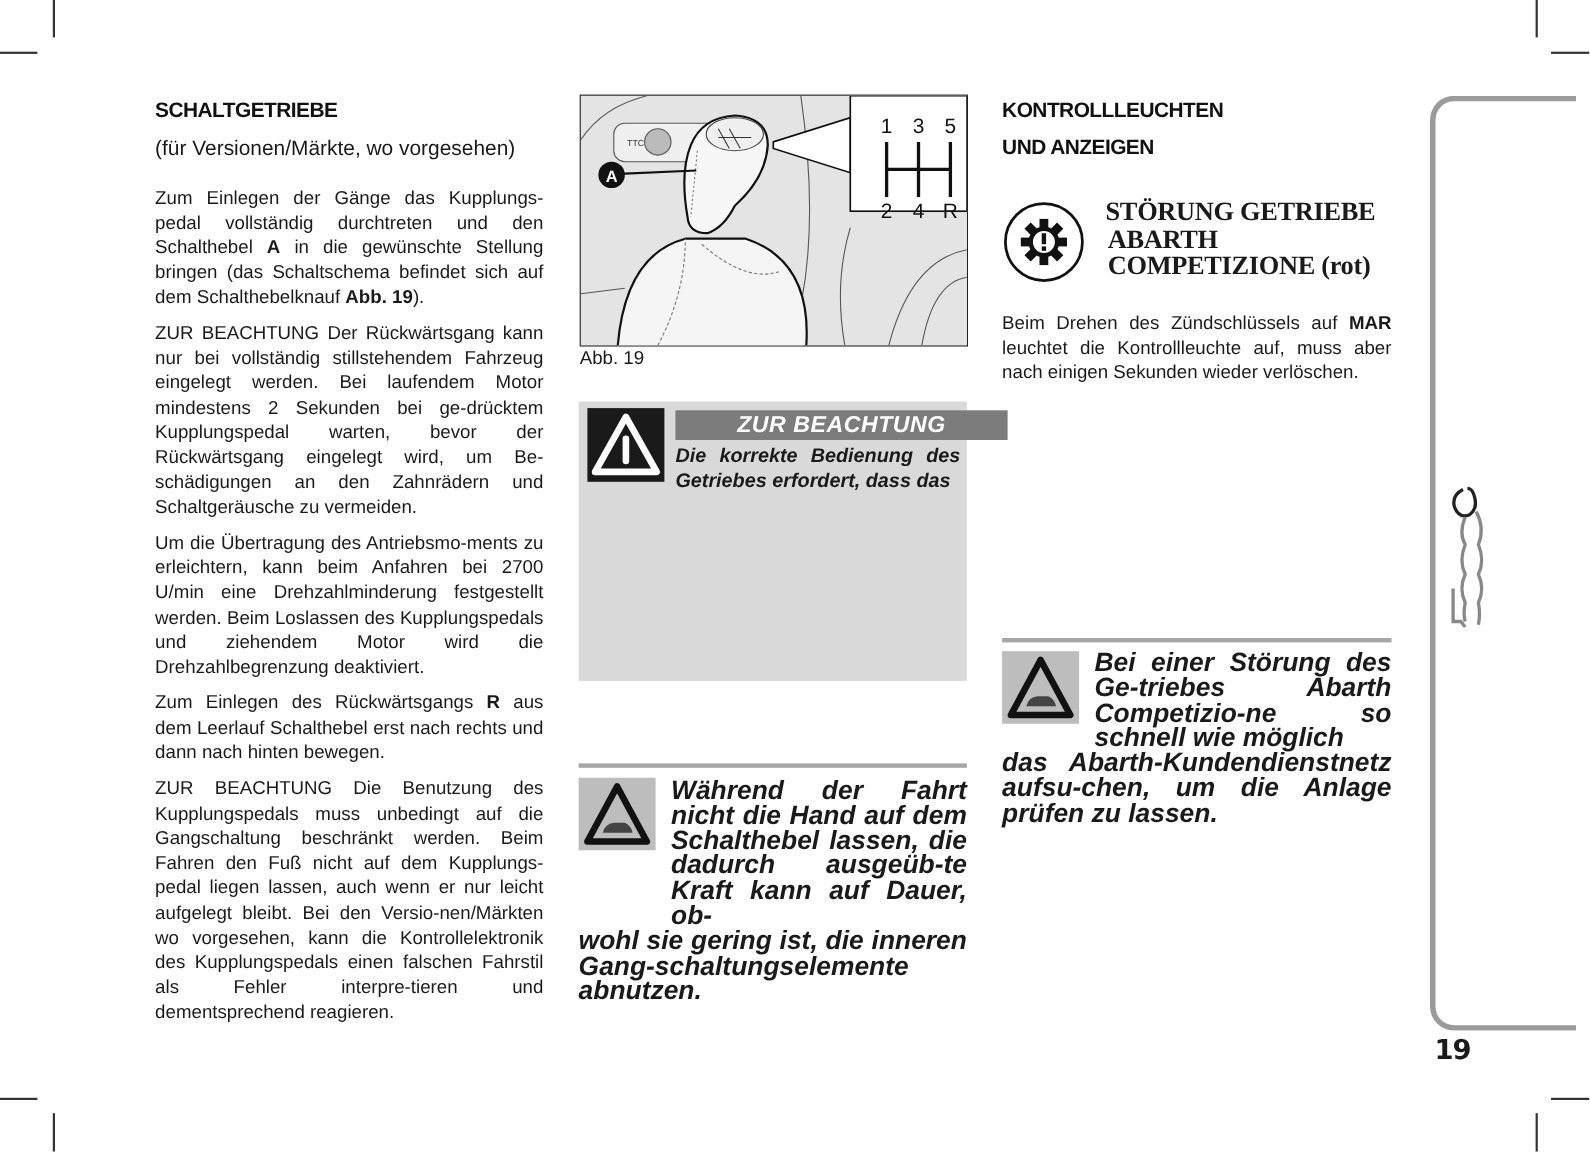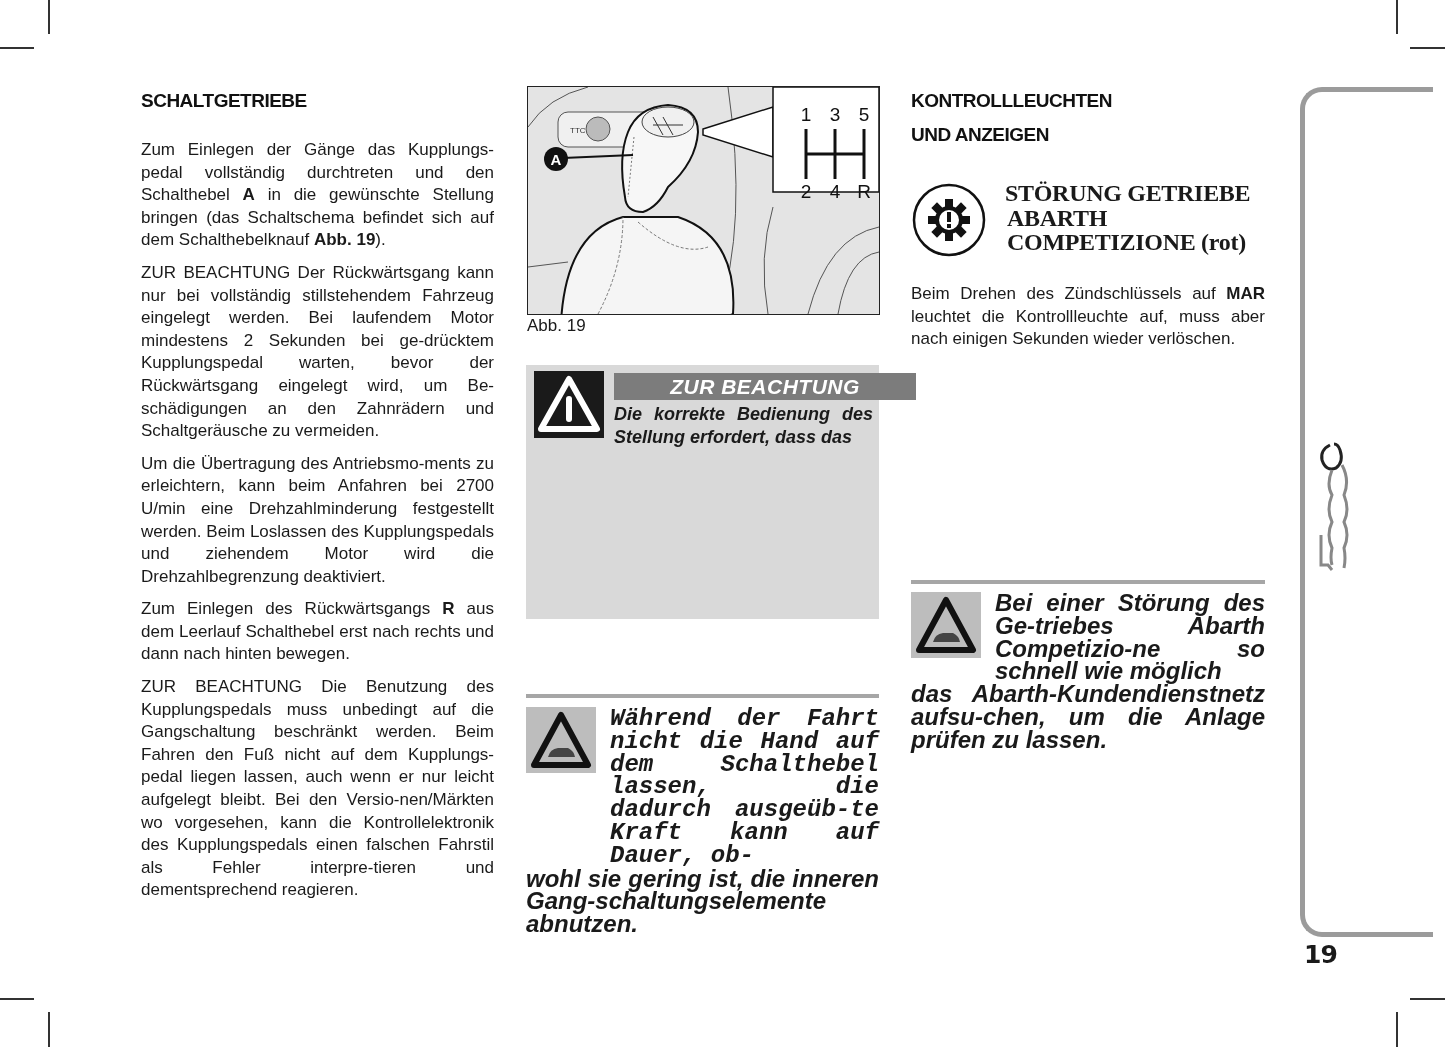--- a/index.html
+++ b/index.html
@@ -35,20 +35,21 @@
 <div class="crop" style="left:0;top:47px;width:34px;height:1.5px;"></div>
 <div class="crop" style="left:1396px;top:0;width:1.5px;height:34px;"></div>
 <div class="crop" style="left:1410px;top:47px;width:35px;height:1.5px;"></div>
 <div class="crop" style="left:0;top:998px;width:34px;height:1.5px;"></div>
 <div class="crop" style="left:48px;top:1012px;width:1.5px;height:35px;"></div>
 <div class="crop" style="left:1410px;top:998px;width:35px;height:1.5px;"></div>
 <div class="crop" style="left:1396px;top:1012px;width:1.5px;height:35px;"></div>
 
 <div class="col" style="left:141px;top:84px;width:353px;">
   <h1 class="h1">SCHALTGETRIEBE</h1>
+  <p class="sub">(für Versionen/Märkte, wo vorgesehen)</p>
   <div style="height:21px"></div>
   <p class="p"><span>Zum Einlegen der Gänge das Kupplungs-pedal vollständig durchtreten und den Schalthebel </span><b>A</b><span> in die gewünschte Stellung bringen (das Schaltschema befindet sich auf dem Schalthebelknauf </span><b>Abb. 19</b><span>).</span></p>
   <div class="gap"></div>
   <p class="p">ZUR BEACHTUNG Der Rückwärtsgang kann nur bei vollständig stillstehendem Fahrzeug eingelegt werden. Bei laufendem Motor mindestens 2 Sekunden bei ge-drücktem Kupplungspedal warten, bevor der Rückwärtsgang eingelegt wird, um Be-schädigungen an den Zahnrädern und Schaltgeräusche zu vermeiden.</p>
   <div class="gap"></div>
   <p class="p">Um die Übertragung des Antriebsmo-ments zu erleichtern, kann beim Anfahren bei 2700 U/min eine Drehzahlminderung festgestellt werden. Beim Loslassen des Kupplungspedals und ziehendem Motor wird die Drehzahlbegrenzung deaktiviert.</p>
   <div class="gap"></div>
   <p class="p"><span>Zum Einlegen des Rückwärtsgangs </span><b>R</b><span> aus dem Leerlauf Schalthebel erst nach rechts und dann nach hinten bewegen.</span></p>
   <div class="gap"></div>
   <p class="p">ZUR BEACHTUNG Die Benutzung des Kupplungspedals muss unbedingt auf die Gangschaltung beschränkt werden. Beim Fahren den Fuß nicht auf dem Kupplungs-pedal liegen lassen, auch wenn er nur leicht aufgelegt bleibt. Bei den Versio-nen/Märkten wo vorgesehen, kann die Kontrollelektronik des Kupplungspedals einen falschen Fahrstil als Fehler interpre-tieren und dementsprechend reagieren.</p>
@@ -94,33 +95,33 @@
 
 <div class="warnbox">
   <div class="warn-icon">
     <svg width="70" height="67" viewBox="0 0 70 67">
       <path d="M35 8 L63 58 L7 58 Z" fill="none" stroke="#fff" stroke-width="6" stroke-linejoin="round"></path>
       <line x1="35" y1="28" x2="35" y2="48" stroke="#fff" stroke-width="6" stroke-linecap="round"></line>
     </svg>
   </div>
   <div class="warn-title">ZUR BEACHTUNG</div>
   <div class="warn-text">
-    <span class="indent">Die korrekte Bedienung des Stellung erfordert, dass das</span>
+    <span class="indent">Die korrekte Bedienung des Getriebes erfordert, dass das</span>
   </div>
 </div>
 
 <div class="rule" style="left:526px;top:694px;width:353px;"></div>
 <div class="car-icon" style="left:526px;top:707px;width:70px;height:66px;">
   <svg width="70" height="66" viewBox="0 0 70 66">
     <path d="M35 8 L62 58 L8 58 Z" fill="none" stroke="#111" stroke-width="6" stroke-linejoin="round"></path>
     <path d="M22 50 Q24 42 32 41 L42 41 Q48 44 49 50 Z" fill="#444"></path>
   </svg>
 </div>
 <div class="note-text" style="left:526px;top:708px;width:353px;">
-  <span style="display:block;padding-left:84px;font-family:Liberation Mono, monospace;">Während der Fahrt nicht die Hand auf dem Schalthebel lassen, die dadurch ausgeüb-te Kraft kann auf Dauer, ob-</span>
+  <span style="display:block;padding-left:84px;">Während der Fahrt nicht die Hand auf dem Schalthebel lassen, die dadurch ausgeüb-te Kraft kann auf Dauer, ob-</span>
   <span>wohl sie gering ist, die inneren Gang-schaltungselemente abnutzen.</span>
 </div>
 
 <div class="col" style="left:911px;top:84px;width:354px;">
   <h1 class="h1"><span>KONTROLLLEUCHTEN</span><br><span>UND ANZEIGEN</span></h1>
 </div>
 <div style="position:absolute;left:911px;top:182px;width:76px;height:76px;">
   <svg width="76" height="76" viewBox="0 0 76 76">
     <circle cx="38" cy="38" r="35" fill="none" stroke="#111" stroke-width="2.5"></circle>
     <g fill="#111">

